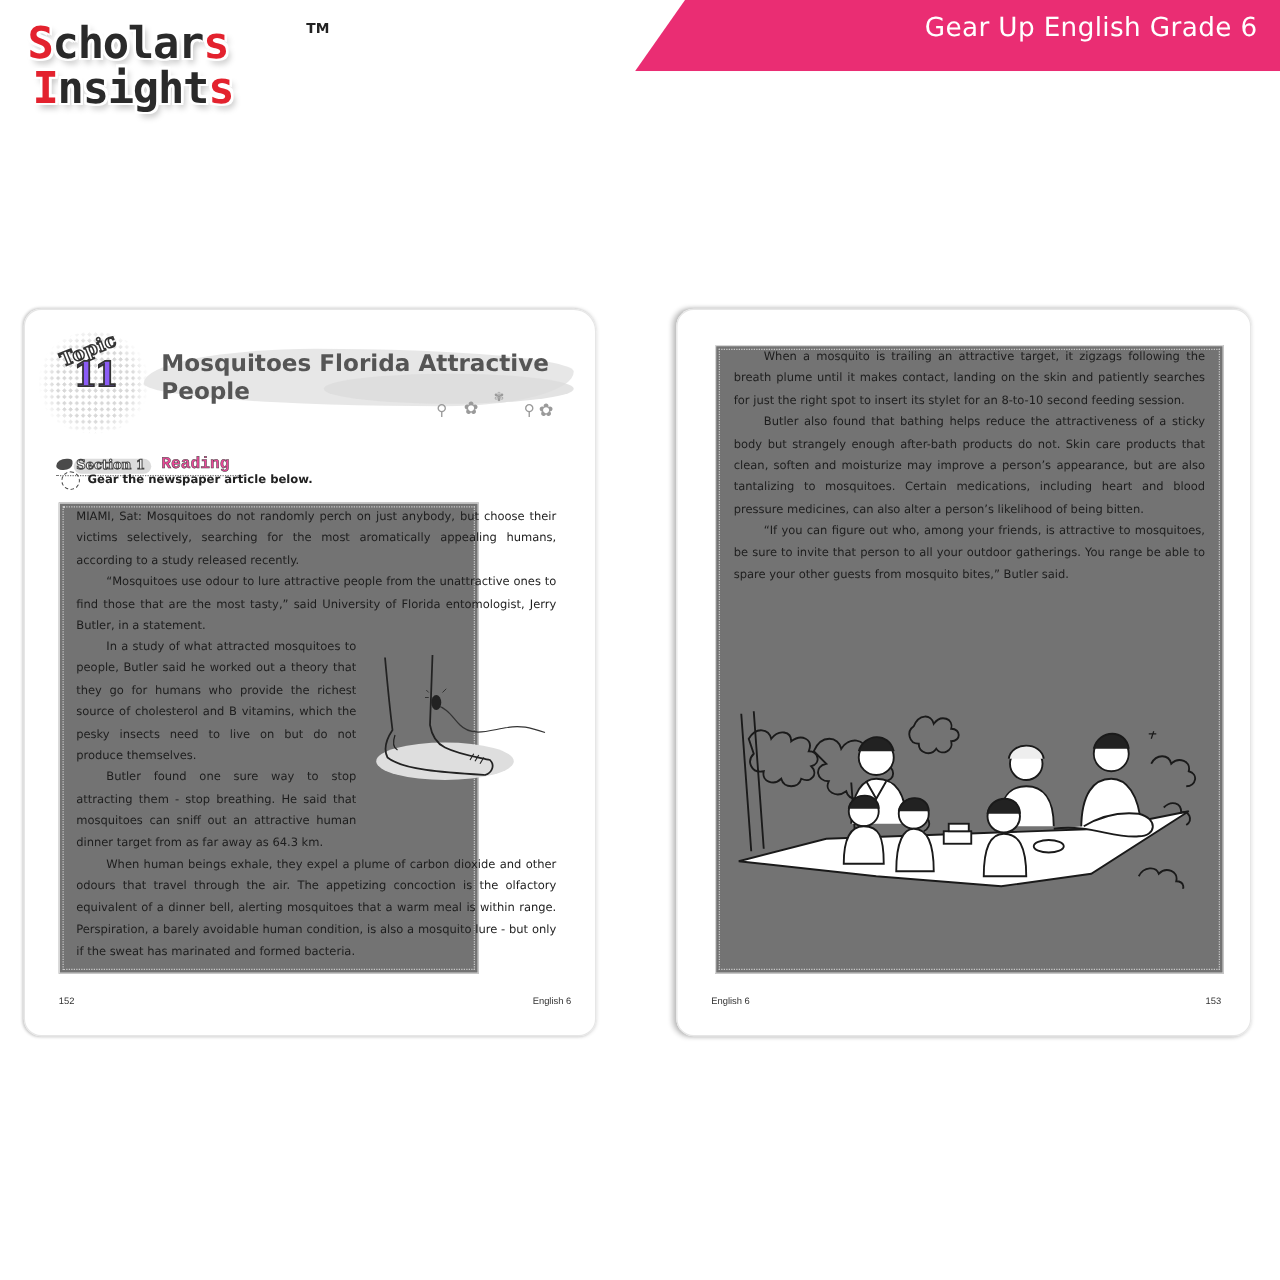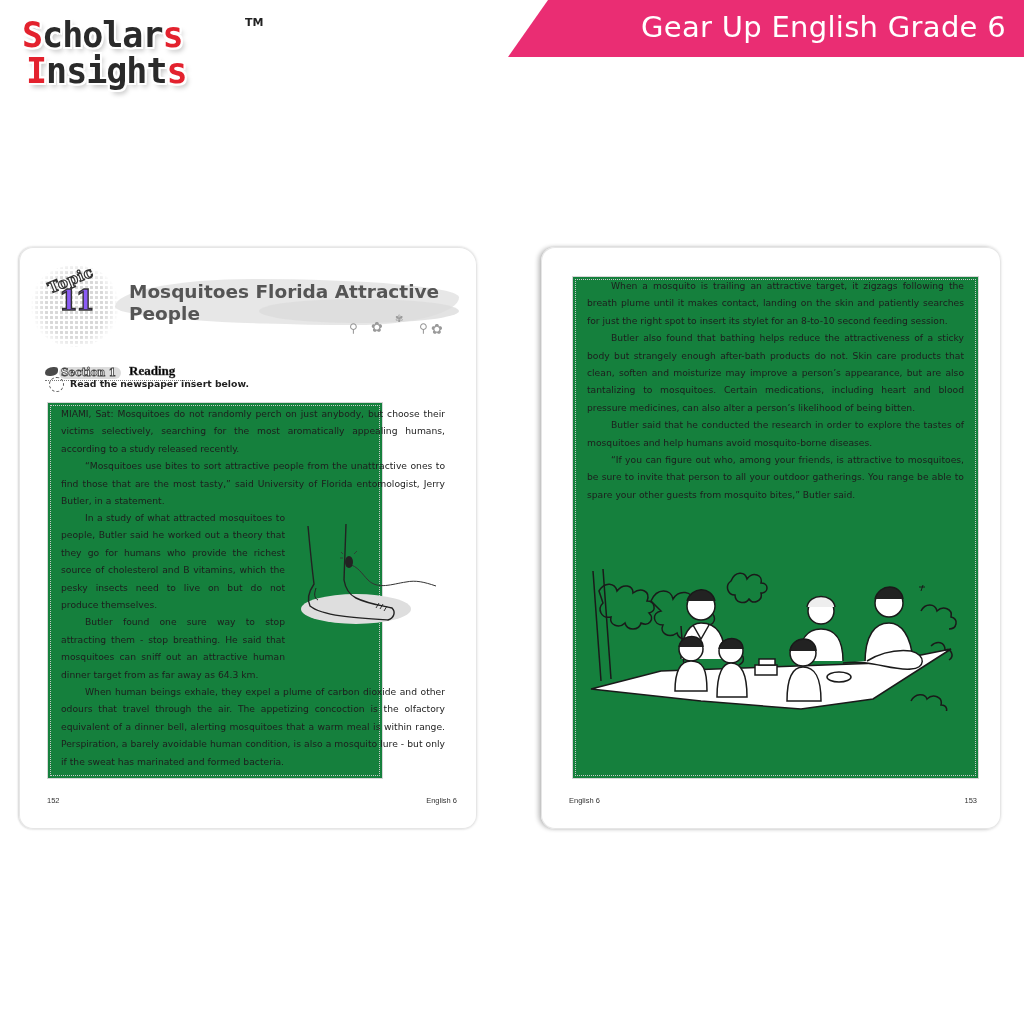--- a/index.html
+++ b/index.html
@@ -11,30 +11,30 @@
   .logo .line { position: absolute; left: 0; font-family: "DejaVu Sans Mono", monospace; font-weight: bold; font-size: 35px; letter-spacing: -1px; line-height: 1;
     color: #2a2a2a;
     text-shadow: 2px 0 0 #fff, -2px 0 0 #fff, 0 2px 0 #fff, 0 -2px 0 #fff, 2px 2px 0 #fff, -2px -2px 0 #fff, 2px -2px 0 #fff, -2px 2px 0 #fff, 3px 4px 5px rgba(0,0,0,0.25); }
   .logo .line1 { top: 4px; }
   .logo .line2 { top: 40px; left: 4px; }
   .logo .red { color: #e3222e; }
   .logo .tm { position: absolute; left: 213px; top: 2px; font-family: "DejaVu Sans", sans-serif; font-size: 11px; font-weight: bold; color: #222; margin-left: 10px; }
 
   .banner { position: absolute; left: 508px; top: 0; width: 516px; height: 57px; background: #ea2d73;
     clip-path: polygon(40px 0, 100% 0, 100% 100%, 0 100%); }
-  .banner-title { position: absolute; right: 18px; top: 10px; color: #fff; font-family: "DejaVu Sans", sans-serif; font-size: 29px; letter-spacing: 0.3px; white-space: nowrap; }
+  .banner-title { position: absolute; right: 18px; top: 10px; color: #fff; font-family: "DejaVu Sans", sans-serif; font-size: 21px; letter-spacing: 0.3px; white-space: nowrap; }
 
   
   .page { position: absolute; background: #fff; border-radius: 14px; }
   .page.left { left: 19px; top: 247px; width: 458px; height: 582px;
     box-shadow: -1px 0 2px rgba(0,0,0,0.12), 0 0 3px rgba(0,0,0,0.12), inset 0 0 0 1px #e6e6e6; border-top-right-radius: 18px; }
   .page.right { left: 541px; top: 247px; width: 460px; height: 582px;
     box-shadow: -3px 0 4px rgba(0,0,0,0.22), 0 0 3px rgba(0,0,0,0.10), inset 0 0 0 1px #e6e6e6; }
 
-  .textbox { position: absolute; background: #15803d; border: 1px solid #d6d6d6; }
+  .textbox { position: absolute; background: #737373; border: 1px solid #d6d6d6; }
   .textbox::before { content: ""; position: absolute; inset: 2px; border: 1px dotted #c9c9c9; pointer-events: none; }
 
   .body-text { font-family: "DejaVu Sans", sans-serif; font-size: 9.2px; line-height: 17.4px; color: #1d1d1d; text-align: justify; }
   .body-text p { text-indent: 0; }
   .body-text p.ind { text-indent: 24px; }
 
   
   .topic-badge { position: absolute; left: 10px; top: 18px; width: 92px; height: 82px; border-radius: 50%;
     background: radial-gradient(circle, #d8d8d8 0 1.4px, transparent 1.6px) 0 0/5px 5px; 
     -webkit-mask: radial-gradient(circle, #000 50%, transparent 72%); mask: radial-gradient(circle, #000 50%, transparent 72%); }
@@ -44,21 +44,21 @@
   .title-brush { position: absolute; left: 96px; top: 32px; width: 344px; height: 46px; background: #e3e3e3;
     border-radius: 40% 60% 30% 70% / 60% 40% 60% 40%; opacity: 0.85; }
   .title-brush2 { position: absolute; left: 240px; top: 52px; width: 200px; height: 24px; background: #dcdcdc; border-radius: 50%; opacity: 0.8; }
   .page-title { position: absolute; left: 110px; top: 34px; font-family: "DejaVu Sans", sans-serif; font-weight: bold; font-size: 18.5px; line-height: 22px; color: #555; width: 320px; }
   .deco { position: absolute; font-size: 12px; color: #9a9a9a; }
 
   .section-row { position: absolute; left: 26px; top: 116px; width: 150px; height: 18px; border-bottom: 1px dotted #777; }
   .bird-icon { position: absolute; left: 0; top: 4px; width: 13px; height: 9px; background: #4a4a4a; border-radius: 70% 30% 60% 40%; }
   .section-label { position: absolute; left: 16px; top: 3px; font-family: "DejaVu Serif", serif; font-weight: bold; font-size: 10.5px; color: #fff; -webkit-text-stroke: 0.8px #444; }
   .section-pill { position: absolute; left: 14px; top: 4px; width: 62px; height: 12px; background: #dcdcdc; border-radius: 6px; }
-  .section-name { position: absolute; left: 84px; top: 0px; font-family: Liberation Serif, serif; font-weight: bold; font-size: 13px; color: #000000; -webkit-text-stroke: 0.4px #444; }
+  .section-name { position: absolute; left: 84px; top: 0px; font-family: Liberation Mono, monospace; font-weight: bold; font-size: 13px; color: #ec4899; -webkit-text-stroke: 0.4px #444; }
 
   .instr-row { position: absolute; left: 30px; top: 130px; height: 16px; }
   .gear-icon { position: absolute; left: 0; top: 0; width: 15px; height: 15px; border: 1.5px dashed #555; border-radius: 50%; }
   .instr-text { position: absolute; left: 21px; top: 1px; white-space: nowrap; font-family: "DejaVu Sans", sans-serif; font-weight: bold; font-size: 9.3px; color: #222; }
 
   .foot { position: absolute; bottom: 24px; font-family: "Liberation Sans", sans-serif; font-size: 7.5px; color: #333; text-align: center; }
 
   
   .foot-illustration { position: absolute; }
   .picnic-illustration { position: absolute; }
@@ -90,27 +90,27 @@
 
   <div class="section-row">
     <span class="bird-icon"></span>
     <span class="section-pill"></span>
     <span class="section-label">Section 1</span>
     <span class="section-name">Reading</span>
   </div>
 
   <div class="instr-row">
     <span class="gear-icon"></span>
-    <span class="instr-text">Read the newspaper insert below.</span>
+    <span class="instr-text">Gear the newspaper article below.</span>
   </div>
 
   <div class="textbox" style="left:28px; top:155px; width:336px; height:377px;">
     <div class="body-text" style="position:absolute; left:13px; top:2px; width:384px;">
       <p>MIAMI, Sat: Mosquitoes do not randomly perch on just anybody, but choose their victims selectively, searching for the most aromatically appealing humans, according to a study released recently.</p>
-      <p class="ind">“Mosquitoes use bites to sort attractive people from the unattractive ones to find those that are the most tasty,” said University of Florida entomologist, Jerry Butler, in a statement.</p>
+      <p class="ind">“Mosquitoes use odour to lure attractive people from the unattractive ones to find those that are the most tasty,” said University of Florida entomologist, Jerry Butler, in a statement.</p>
     </div>
     <div class="body-text" style="position:absolute; left:13px; top:106px; width:224px;">
       <p class="ind">In a study of what attracted mosquitoes to people, Butler said he worked out a theory that they go for humans who provide the richest source of cholesterol and B vitamins, which the pesky insects need to live on but do not produce themselves.</p>
       <p class="ind">Butler found one sure way to stop attracting them - stop breathing. He said that mosquitoes can sniff out an attractive human dinner target from as far away as 64.3 km.</p>
     </div>
     <div class="body-text" style="position:absolute; left:13px; top:280px; width:384px;">
       <p class="ind">When human beings exhale, they expel a plume of carbon dioxide and other odours that travel through the air. The appetizing concoction is the olfactory equivalent of a dinner bell, alerting mosquitoes that a warm meal is within range. Perspiration, a barely avoidable human condition, is also a mosquito lure - but only if the sweat has marinated and formed bacteria.</p>
     </div>
 
     <svg class="foot-illustration" style="left:248px; top:115px;" width="150" height="110" viewBox="0 0 150 110">
@@ -126,21 +126,20 @@
 
   <div class="foot" style="left:28px;">152</div>
   <div class="foot" style="right:20px;">English 6</div>
 </div>
 
 <div class="page right">
   <div class="textbox" style="left:31px; top:29px; width:407px; height:503px;">
     <div class="body-text" style="position:absolute; left:14px; top:0px; width:377px;">
       <p class="ind">When a mosquito is trailing an attractive target, it zigzags following the breath plume until it makes contact, landing on the skin and patiently searches for just the right spot to insert its stylet for an 8-to-10 second feeding session.</p>
       <p class="ind">Butler also found that bathing helps reduce the attractiveness of a sticky body but strangely enough after-bath products do not. Skin care products that clean, soften and moisturize may improve a person’s appearance, but are also tantalizing to mosquitoes. Certain medications, including heart and blood pressure medicines, can also alter a person’s likelihood of being bitten.</p>
-      <p class="ind">Butler said that he conducted the research in order to explore the tastes of mosquitoes and help humans avoid mosquito-borne diseases.</p>
       <p class="ind">“If you can figure out who, among your friends, is attractive to mosquitoes, be sure to invite that person to all your outdoor gatherings. You range be able to spare your other guests from mosquito bites,” Butler said.</p>
     </div>
 
     <svg class="picnic-illustration" style="left:8px; top:274px;" width="392" height="160" viewBox="0 0 392 160" fill="none" stroke="#1a1a1a" stroke-width="1.5">
 
       <path d="M10 138 L80 120 L300 112 L370 98 L292 148 L220 158 L120 150 Z" fill="#fff"></path>
 
       <path d="M12 20 L20 130 M22 18 L30 128"></path>
       <path d="M18 40 c6 -10 16 -8 18 0 c6 -8 16 -6 16 2 c8 -6 18 -2 14 8 c8 0 10 10 2 12 c6 6 0 14 -8 10 c-2 8 -14 8 -16 0 c-6 6 -16 2 -14 -6 c-10 2 -14 -8 -8 -14 Z"></path>
       <path d="M70 50 c6 -14 20 -12 22 -2 c6 -10 20 -8 20 2 c10 -6 20 2 14 10 c10 2 10 14 0 14 c4 8 -6 14 -12 8 c-4 8 -16 8 -18 0 c-8 6 -18 0 -14 -8 c-10 0 -12 -12 -2 -14 Z"></path>

